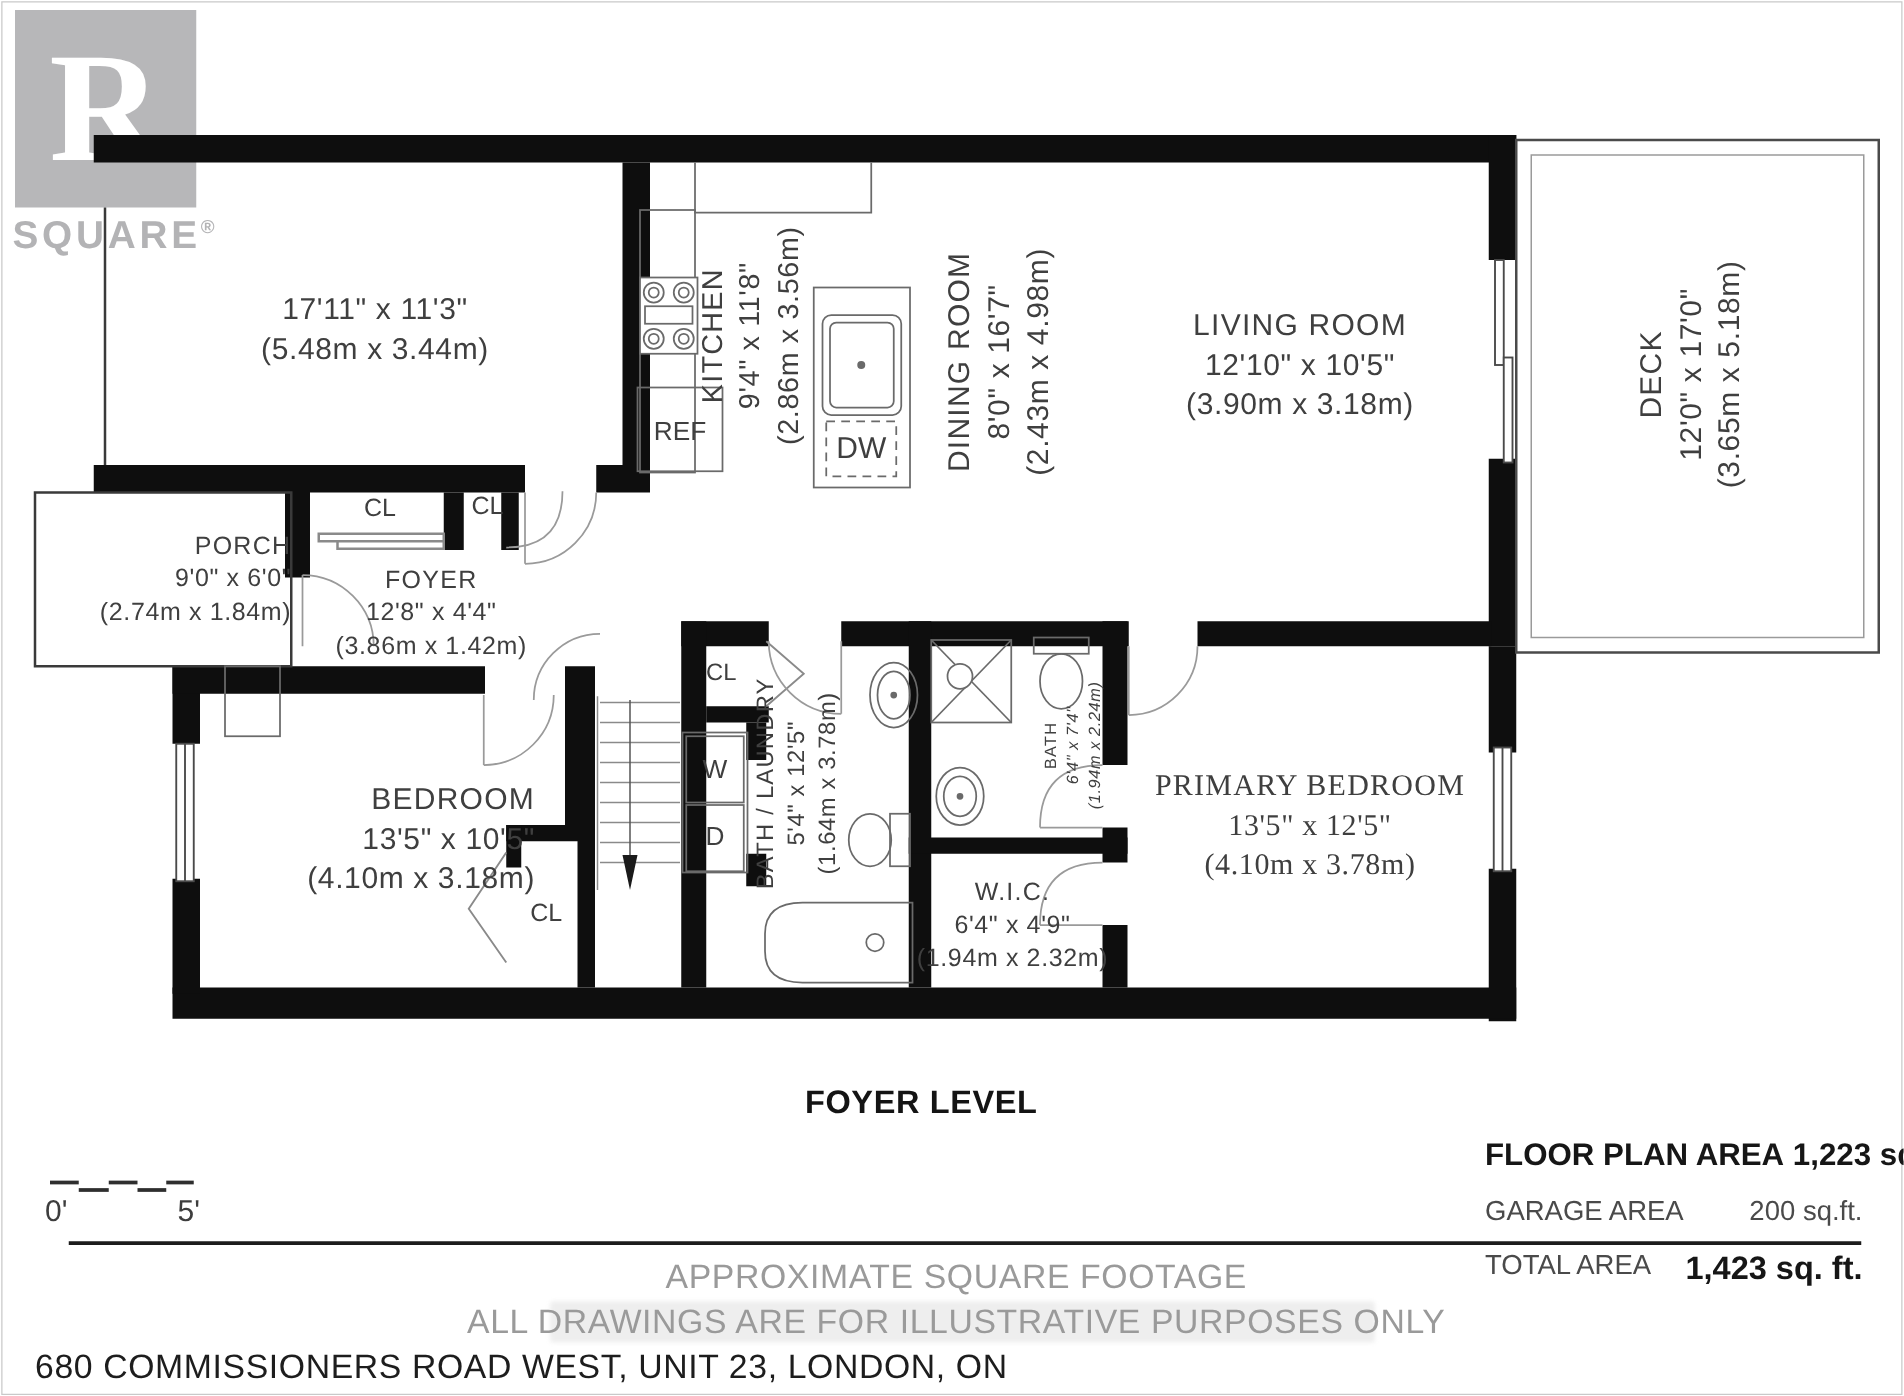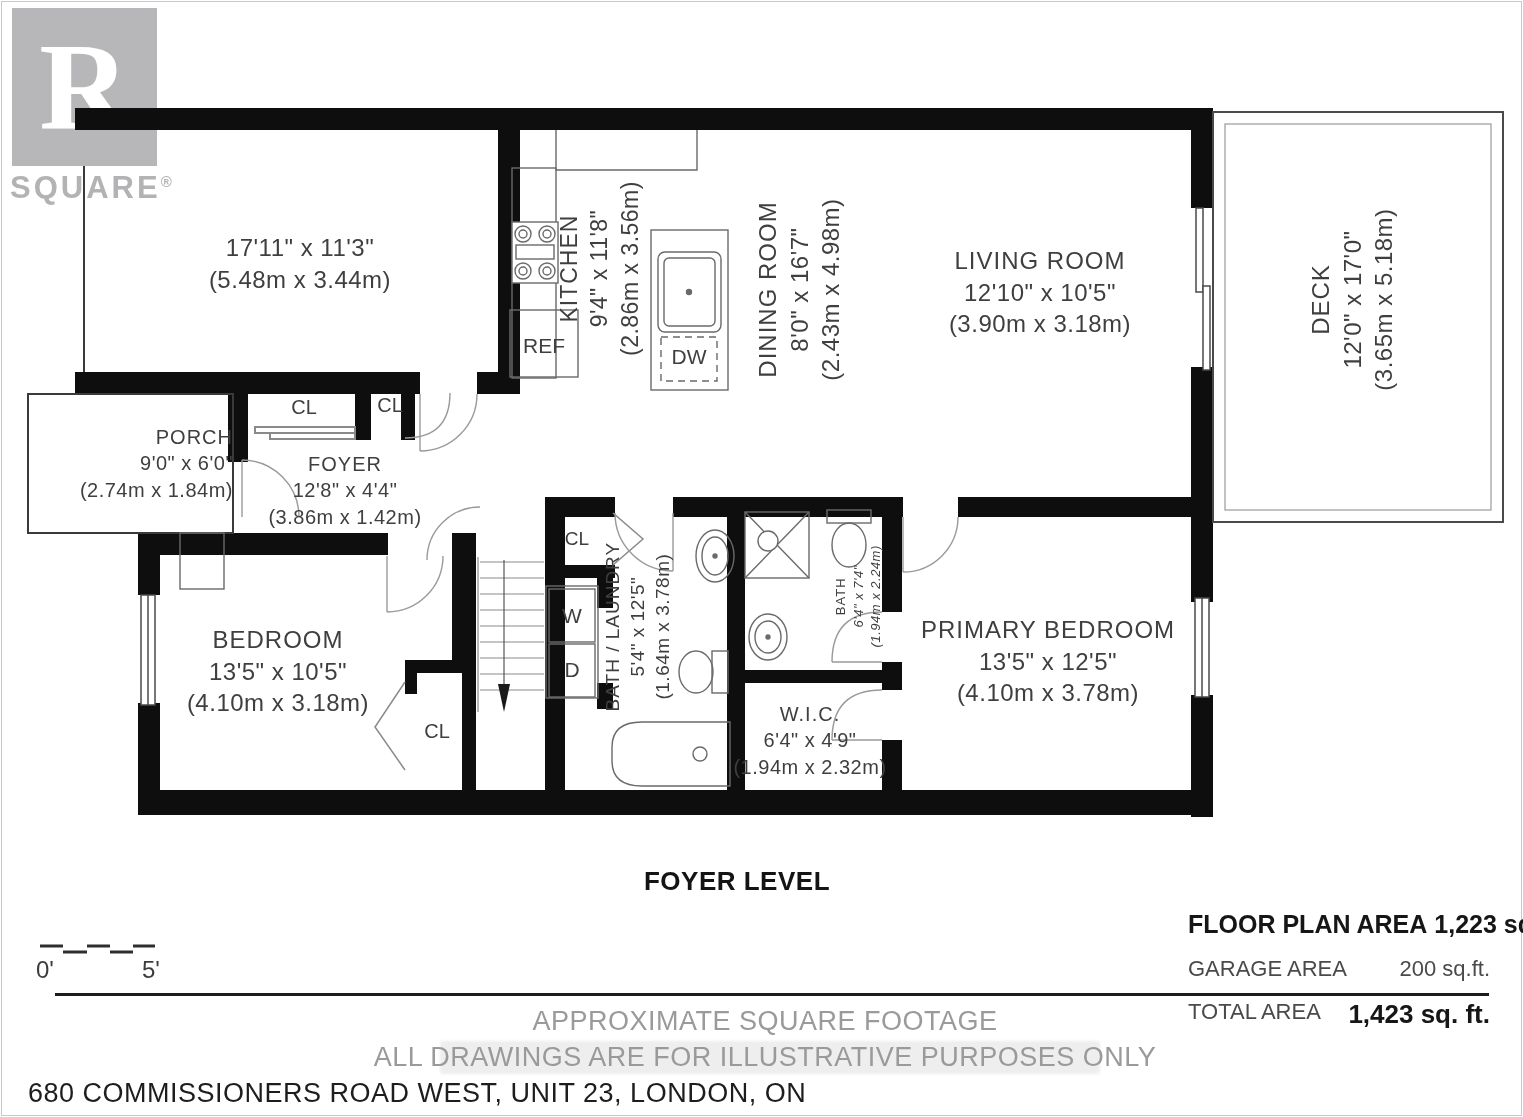--- a/index.html
+++ b/index.html
@@ -238,56 +238,56 @@
     <div class="rdim">9'0" x 6'0"</div>
     <div class="rdim">(2.74m x 1.84m)</div>
   </div>
 
   <div class="rlabel md" style="left:245px;top:451px;width:200px;">
     <div class="rname">FOYER</div>
     <div class="rdim">12'8" x 4'4"</div>
     <div class="rdim">(3.86m x 1.42m)</div>
   </div>
 
-  <div class="rlabel lg" style="left:118px;top:624px;width:320px;">
+  <div class="rlabel lg" style="left:108px;top:624px;width:320px;text-align:right;">
     <div class="rname">BEDROOM</div>
     <div class="rdim">13'5" x 10'5"</div>
     <div class="rdim">(4.10m x 3.18m)</div>
   </div>
 
   <div class="rlabel smz rot" style="left:508px;top:589px;width:260px;">
     <div class="rname">BATH / LAUNDRY</div>
     <div class="rdim">5'4" x 12'5"</div>
     <div class="rdim">(1.64m x 3.78m)</div>
   </div>
 
   <div class="rlabel tiny rot" style="left:783px;top:570px;width:150px;">
     <div class="rname">BATH</div>
     <div class="rdim">6'4" x 7'4"</div>
     <div class="rdim">(1.94m x 2.24m)</div>
   </div>
 
-  <div class="rlabel lg" style="left:878px;top:614px;width:340px;">
+  <div class="rlabel lg" style="left:878px;top:614px;width:340px;font-family:Liberation Serif, serif;">
     <div class="rname">PRIMARY BEDROOM</div>
     <div class="rdim">13'5" x 12'5"</div>
     <div class="rdim">(4.10m x 3.78m)</div>
   </div>
 
   <div class="rlabel md" style="left:710px;top:701px;width:200px;">
     <div class="rname">W.I.C.</div>
     <div class="rdim">6'4" x 4'9"</div>
     <div class="rdim">(1.94m x 2.32m)</div>
   </div>
 
   <div class="cl-label" style="left:282px;top:396px;width:44px;">CL</div>
   <div class="cl-label" style="left:368px;top:394px;width:44px;">CL</div>
   <div class="cl-label" style="left:415px;top:720px;width:44px;">CL</div>
   <div class="cl-label" style="left:557px;top:528px;width:40px;font-size:19px;">CL</div>
   <div class="fix-label" style="left:518px;top:334px;width:52px;font-size:21px;">REF</div>
-  <div class="fix-label" style="left:666px;top:345px;width:46px;font-size:21px;">DW</div>
+  <div class="fix-label" style="left:666px;top:345px;width:46px;font-size:24px;">DW</div>
   <div class="fix-label" style="left:556px;top:604px;width:32px;font-size:21px;">W</div>
   <div class="fix-label" style="left:556px;top:658px;width:32px;font-size:21px;">D</div>
 
   <div class="main-level">FOYER LEVEL</div>
 
   <div class="area-table">
     <div class="area-row1">
       <span>FLOOR PLAN AREA</span>&nbsp;<span>1,223 sq.</span>
     </div>
     <div class="area-row">

